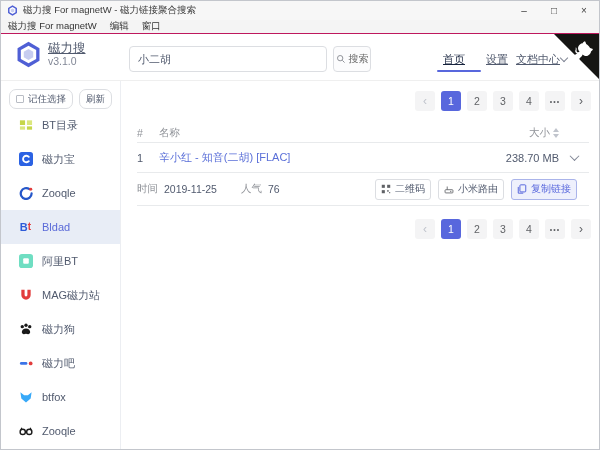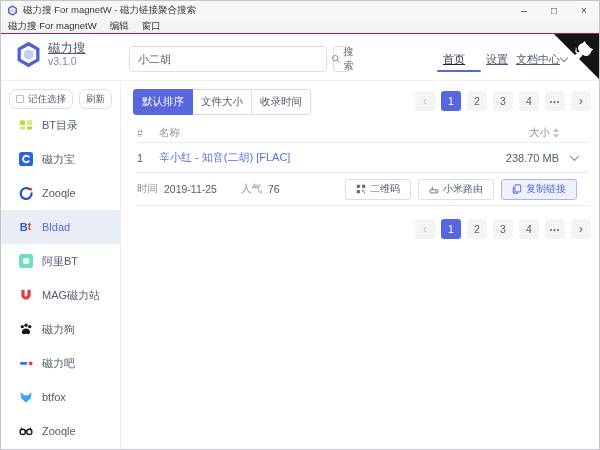--- a/index.html
+++ b/index.html
@@ -17,21 +17,21 @@
   
   .menubar { position:absolute; top:19px; left:0; right:0; height:14px; background:#f4f4f4; border-bottom:1px solid #be185d; display:flex; align-items:flex-end; padding-left:7px; gap:13px; font-size:9.5px; color:#333; }
   .menu-item { white-space:nowrap; }
 
   
   .header { position:absolute; top:33px; left:0; right:0; height:47px; background:#fff; border-bottom:1px solid #efefef; }
   .logo { position:absolute; left:14px; top:7px; width:27px; height:27px; }
   .app-name { position:absolute; left:47px; top:6px; font-size:12.5px; color:#515a6e;text-decoration:underline; }
   .app-version { position:absolute; left:47px; top:21px; font-size:10.5px; color:#808695; }
   .search-input { position:absolute; left:128px; top:12px; width:198px; height:26px; border:1px solid #dcdee2; border-radius:4px; padding:0 8px; font-size:11px; color:#515a6e; outline:none; background:#fff; font-family:inherit; }
-  .search-btn { position:absolute; left:332px; top:12px; width:18px; height:26px; border:1px solid #dcdee2; border-radius:4px; background:#fcfcfd; display:flex; align-items:center; justify-content:center; gap:3px; font-size:10px; color:#666; cursor:pointer; font-family:inherit; }
+  .search-btn { position:absolute; left:332px; top:12px; width:38px; height:26px; border:1px solid #dcdee2; border-radius:4px; background:#fcfcfd; display:flex; align-items:center; justify-content:center; gap:3px; font-size:10px; color:#666; cursor:pointer; font-family:inherit; }
   .nav-item { position:absolute; top:18px; font-size:11px; color:#515a6e; cursor:pointer; white-space:nowrap;text-decoration:underline; }
   .nav-home { left:442px; color:#17233d; }
   .nav-settings { left:485px; }
   .nav-docs { left:515px; }
   .nav-chev { position:absolute; left:560px; top:21px; width:6px; height:6px; border-right:1.4px solid #808695; border-bottom:1.4px solid #808695; transform:rotate(45deg); }
   .nav-underline { position:absolute; left:436px; top:36px; width:44px; height:2px; background:#5867dd; border-radius:1px; }
   .github-corner { position:absolute; top:0; right:0; width:45px; height:45px; cursor:pointer; }
 
   
   .sidebar { position:absolute; top:80px; left:0; bottom:0; width:120px; background:#fff; border-right:1px solid #eceef2; }
@@ -72,21 +72,21 @@
   .caret { display:inline-flex; flex-direction:column; gap:2px; }
   .caret i { width:0; height:0; border-left:3px solid transparent; border-right:3px solid transparent; display:block; }
   .caret .up { border-bottom:4px solid #c0c4cc; }
   .caret .dn { border-top:4px solid #c0c4cc; }
   .chev-down { width:7px; height:7px; border-right:1.5px solid #808695; border-bottom:1.5px solid #808695; transform:rotate(45deg) translate(-1px,-1px); cursor:pointer; }
 
   .detail { height:33px; display:flex; align-items:center; border-bottom:1px solid #e8eaec; font-size:10.5px; }
   .d-label { color:#909399; margin-right:6px; }
   .d-value { color:#515a6e; margin-right:24px; }
   .d-buttons { margin-left:auto; margin-right:12px; display:flex; gap:7px; }
-  .d-btn { height:21px; border:1px solid #dcdee2; border-radius:3px; background:#fff; color:#515a6e; font-size:10px; display:flex; align-items:center; padding:0 10px; gap:4px; cursor:pointer; font-family:inherit; }
+  .d-btn { height:21px; border:1px solid #dcdee2; border-radius:3px; background:#fff; color:#515a6e; font-size:10px; display:flex; align-items:center; padding:0 5px; gap:4px; cursor:pointer; font-family:inherit; }
   .d-btn.primary { background:#eef0fc; border-color:#aab4ea; color:#5867dd; }
 </style>
 </head>
 <body>
 
 <div class="window">
 
   <div class="titlebar">
     <span class="app-icon">
       <svg viewBox="0 0 32 32" width="11" height="11">
@@ -248,25 +248,20 @@
               <path d="M2.2 5.8 L3 4 M12.8 5.8 L12 4" stroke="#1a1a1a" stroke-width="1.3"></path>
             </svg>
           </span>
         <span>Zooqle</span>
       </div>
     </div>
   </aside>
 
   <main class="main">
 
-    <div class="sort-group">
-      <button class="seg active">默认排序</button>
-      <button class="seg">文件大小</button>
-      <button class="seg">收录时间</button>
-    </div>
 
     <div class="pagination pg-top">
       <button class="page prev arrow">‹</button>
       <button class="page active">1</button>
       <button class="page">2</button>
       <button class="page">3</button>
       <button class="page">4</button>
       <button class="page ellipsis">•••</button>
       <button class="page arrow">›</button>
     </div>

